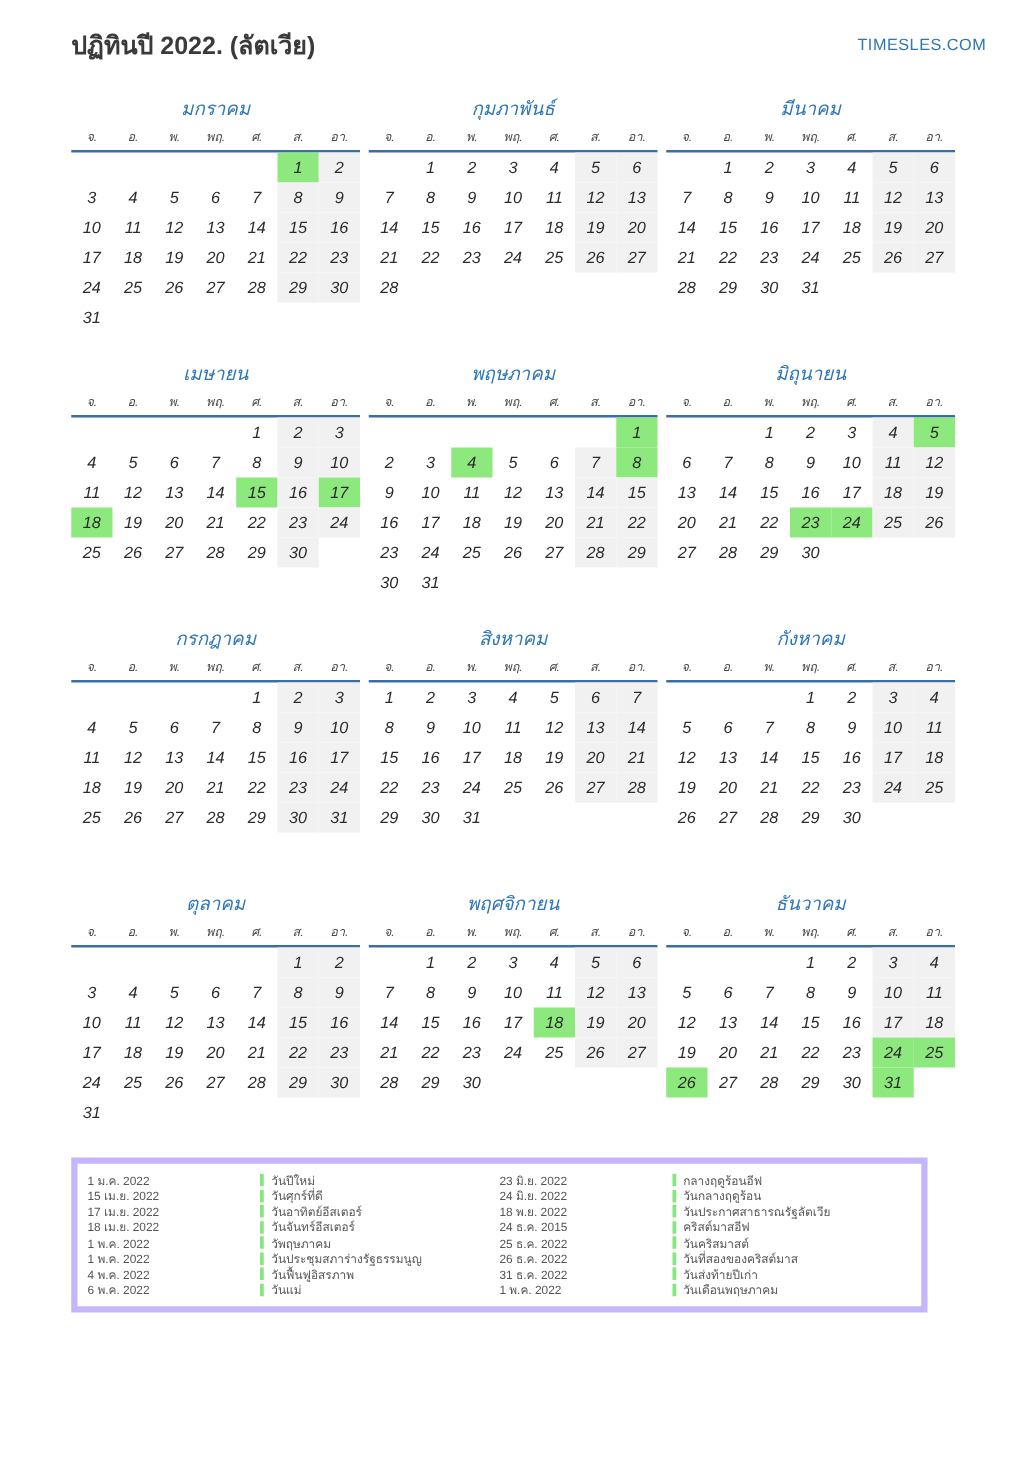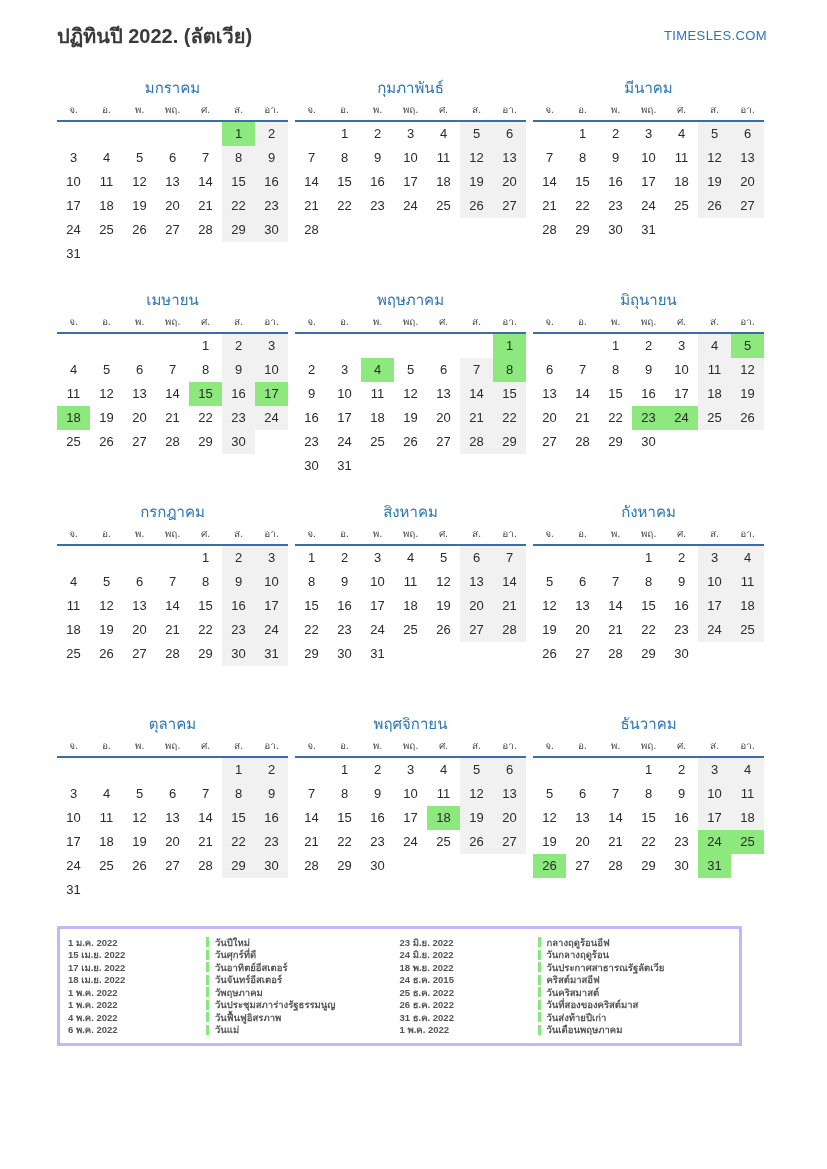--- a/index.html
+++ b/index.html
@@ -6,35 +6,35 @@
     --holiday:#8de87e;
     --weekend:#f1f1f1;
     --accent:#2d76b5;
     --line:#3c6ea5;
     --bar:#84e97d;
   }
   *{box-sizing:border-box;margin:0;padding:0;}
   body{background:#ffffff;font-family:"Liberation Sans","DejaVu Sans",sans-serif;}
   .page{width:827px;height:1169px;background:#ffffff;position:relative;overflow:hidden;}
   .header{display:flex;justify-content:space-between;align-items:flex-start;
-          padding:20px 60px 0 57px;}
+          padding:20px 38px 0 57px;}
   .page-title{font-size:20px;font-weight:600;color:#3a3a3a;}
   .site-link{font-size:13px;color:var(--accent);text-decoration:none;letter-spacing:.4px;margin-top:8px;}
   .months-grid{display:grid;grid-template-columns:repeat(3,231px);column-gap:7px;row-gap:24px;
-               margin:26px 57px 0 57px;}
+               margin:26px 57px 0 57px;font-style:italic;}
   .month{width:231px;}
   .month-title{text-align:center;color:var(--accent);font-size:15px;height:24px;line-height:20px;}
   .weekday-row{display:grid;grid-template-columns:repeat(7,1fr);
                border-bottom:2px solid var(--line);padding-bottom:3px;}
   .wd{text-align:center;font-size:10px;color:#4a4a4a;}
   .week-row{display:grid;grid-template-columns:repeat(7,1fr);}
   .day{height:24px;line-height:24px;text-align:center;font-size:13px;color:#2b2b2b;}
   .day.weekend{background:var(--weekend);}
   .day.holiday{background:var(--holiday);}
-  .legend{margin:24px 85px 0 57px;border:3px solid #c4b5fd;padding:7px 8px;display:flex;font-weight:bold;}
+  .legend{margin:24px 85px 0 57px;border:5px solid #c4b5fd;padding:7px 8px;display:flex;}
   .legend-col{flex:1;display:flex;flex-direction:column;}
   .legend-row{display:flex;align-items:center;height:12.5px;font-size:9.5px;color:#555;}
   .legend-date{width:138px;flex:0 0 138px;white-space:nowrap;}
   .legend-bar{width:3px;height:10px;background:var(--bar);margin-right:6px;flex:0 0 3px;}
   .legend-name{white-space:nowrap;}
 </style>
 </head>
 <body>
 
 <div class="page">

